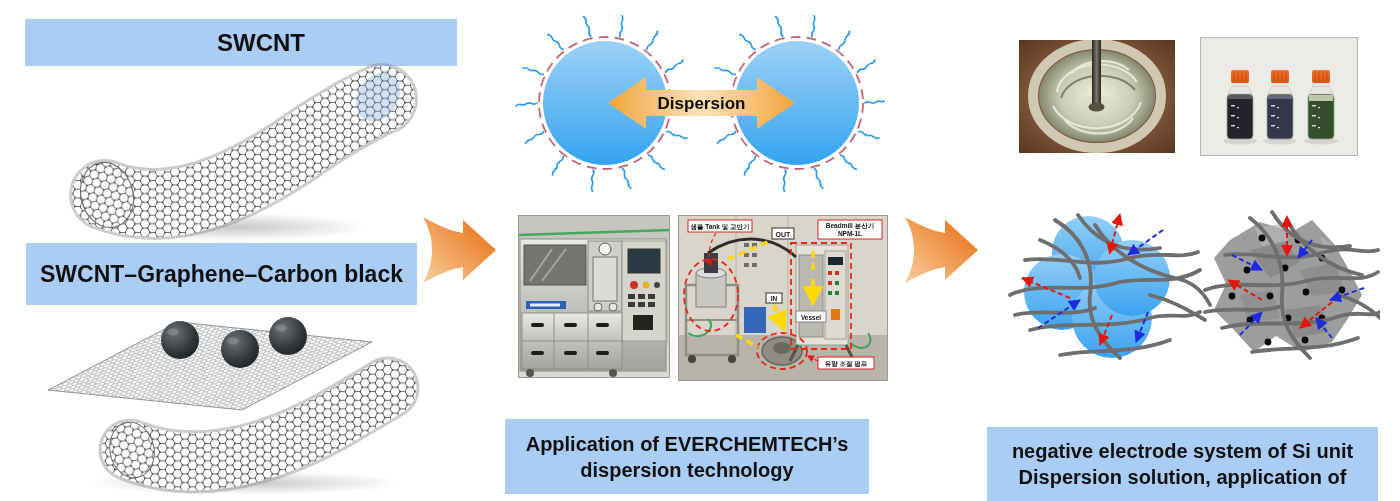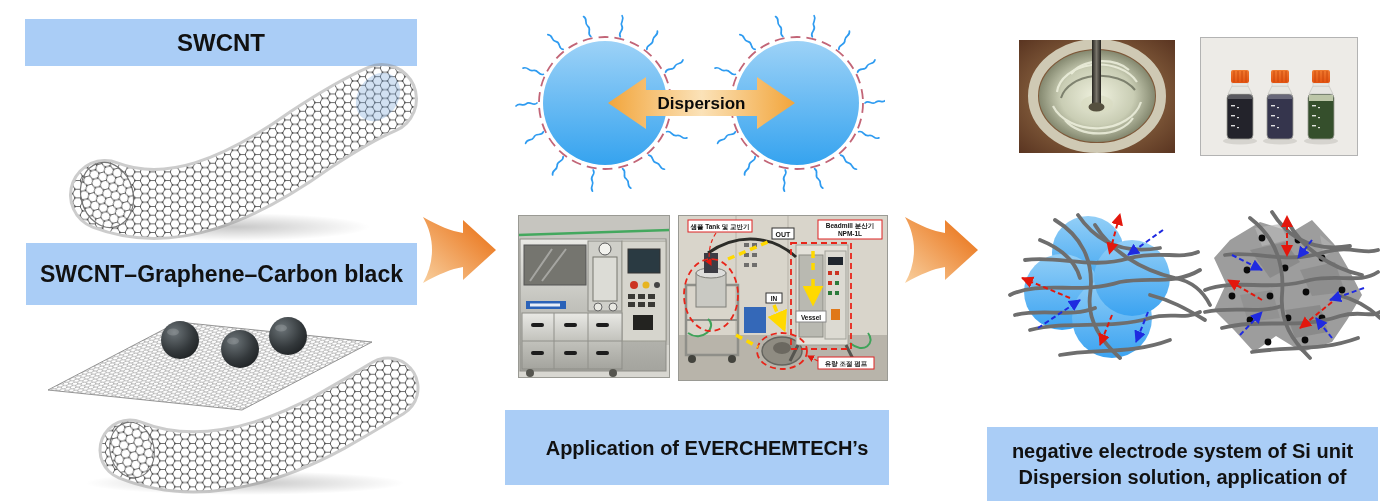--- a/index.html
+++ b/index.html
@@ -1,26 +1,26 @@
 <!DOCTYPE html>
 <html style="--banner-bg: #aacdf6; --caption-text: #111111; --flow-arrow-dark: #e8690a; --flow-arrow-light: #f8cf9e; --particle-blue-top: #9dd2f7; --particle-blue-bottom: #35a3ef; --surfactant-squiggle: #2e9bf0; --particle-ring: #c26577; --dispersion-arrow-edge: #f2a53b; --dispersion-arrow-mid: #fbe2b8; --strand-gray: #6e6e6e; --arrow-red: #e3170d; --arrow-blue: #1f2ae0;"><head>
 <meta charset="utf-8">
 <style>
   html,body{margin:0;padding:0;background:#fff;}
   .canvas{position:relative;width:1400px;height:501px;background:#fff;overflow:hidden;
           font-family:"Liberation Sans",sans-serif;}
   .banner{position:absolute;display:flex;align-items:center;justify-content:center;
           background:var(--banner-bg,#aacdf6);color:var(--caption-text,#111);
           font-weight:700;white-space:nowrap;}
-  .banner.b1{left:25px;top:19px;width:392px;height:47px;font-size:24px;}
+  .banner.b1{left:25px;top:19px;width:392px;height:47px;font-size:24px;padding-left:40px;}
   .banner.b2{left:26px;top:243px;width:391px;height:62px;font-size:23px;}
   .caption{position:absolute;display:flex;flex-direction:column;align-items:center;justify-content:center;
            background:var(--banner-bg,#aacdf6);color:var(--caption-text,#111);
            font-weight:700;font-size:20px;line-height:26px;text-align:center;white-space:nowrap;}
-  .caption.c1{left:505px;top:410px;width:364px;height:75px;padding-left:20px;}
+  .caption.c1{left:505px;top:419px;width:364px;height:75px;}
   .caption.c2{left:987px;top:427px;width:391px;height:74px;}
   .abs{position:absolute;}
   svg{display:block;}
 </style>
 </head>
 <body>
 
 <div class="canvas">
 
   <div class="banner b1">
@@ -319,20 +319,21 @@
     <g>
       <rect x="140" y="142" width="56" height="12" fill="#ffffff" stroke="#dd2222"></rect>
       <text x="168" y="151" text-anchor="middle" font-size="6.5" font-weight="700" fill="#111">유량 조절 펌프</text>
       <path d="M140,146 L130,141" stroke="#e8251a" stroke-width="1.2" stroke-dasharray="4 3" fill="none" marker-end="url(#mr0)"></path>
     </g>
     <rect x="0.5" y="0.5" width="209" height="165" fill="none" stroke="#9a9a94"></rect>
   </svg>
 
   <div class="caption c1">
     <div>Application of EVERCHEMTECH’s</div>
+    <div>dispersion technology</div>
   </div>
 
   <svg class="abs" style="left:1019px;top:40px;" width="156" height="113" viewBox="0 0 156 113">
     <defs>
       <radialGradient id="cop" cx="0.5" cy="0.5" r="0.75">
         <stop offset="0" stop-color="#9a7a52"></stop>
           <stop offset="0.55" stop-color="#7d5738"></stop>
           <stop offset="1" stop-color="#542f1d"></stop>
       </radialGradient>
       <radialGradient id="liq" cx="0.5" cy="0.5" r="0.7">

